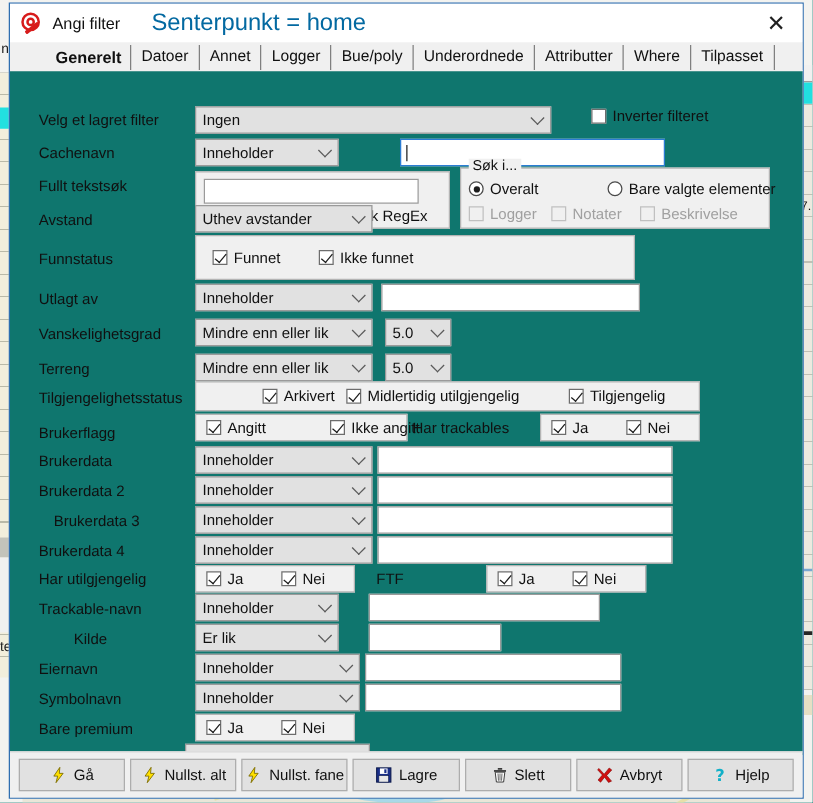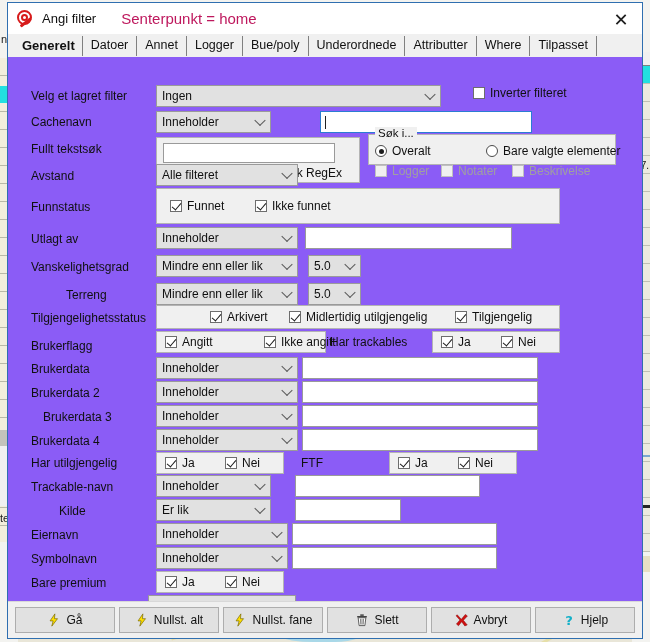--- a/index.html
+++ b/index.html
@@ -48,30 +48,30 @@
   }
   .titlebar{
     position:relative;height:31px;background:#ffffff;
     display:flex;align-items:center;padding:0 0 0 9px;
   }
   .app-icon{width:17px;height:17px;position:relative;flex:0 0 auto;}
   .app-icon .ring{position:absolute;left:0;top:0;width:15px;height:15px;border:2px solid #d71b1b;border-radius:50%;box-sizing:border-box;}
   .app-icon .bar{position:absolute;left:2px;top:11px;width:13px;height:2.5px;background:#d71b1b;transform:rotate(-38deg);border-radius:1px;}
   .app-icon .inner{position:absolute;left:4px;top:4px;width:7px;height:7px;border:2px solid #d71b1b;border-radius:50%;box-sizing:border-box;}
   .title-txt{font-size:13px;color:#101010;margin-left:8px;}
-  .title-sub{font-size:15px;color:#be185d;margin-left:25px;}
+  .title-sub{font-size:19px;color:#0369a1;margin-left:25px;}
   .close-btn{position:absolute;right:8px;top:4px;width:26px;height:24px;display:flex;align-items:center;justify-content:center;font-size:18px;color:#202020;cursor:pointer;font-family:"DejaVu Sans",sans-serif;}
 
   
-  .tabstrip{position:relative;height:22px;background:#f0f0f0;display:flex;align-items:flex-end;padding-left:8px;border-bottom:1px solid #f0f0f0;}
+  .tabstrip{position:relative;height:22px;background:#f0f0f0;display:flex;align-items:flex-end;padding-left:8px;border-bottom:1px solid #f0f0f0;justify-content:center;}
   .tab{font-size:12.5px;color:#101010;padding:1px 8px 2px 8px;border-right:1px solid #808080;line-height:17px;white-space:nowrap;cursor:default;}
   .tab.sel{font-weight:bold;font-size:13px;padding-left:6px;padding-right:7px;}
 
   
-  .body{position:relative;height:547px;background:#8b5cf6;}
+  .body{position:relative;height:547px;background:#0f766e;}
   .lbl{position:absolute;font-size:12px;color:#101010;white-space:nowrap;}
 
   .combo{
     position:absolute;background:#e1e1e1;border:1px solid #9a9a9a;
     box-sizing:border-box;font-size:12px;color:#101010;
     display:flex;align-items:center;padding-left:5px;cursor:default;
   }
   .combo .chev{position:absolute;right:6px;top:50%;transform:translateY(-60%);
     width:7px;height:7px;border-right:1.4px solid #5a5a5a;border-bottom:1.4px solid #5a5a5a;
     transform:translateY(-70%) rotate(45deg);}
@@ -190,21 +190,21 @@
         <div class="cb on" style="left:6px;top:28px;">
           <span class="box"></span>
           <span>Uthev HTML</span>
         </div>
         <div class="cb" style="left:104px;top:28px;">
           <span class="box"></span>
           <span>Bruk RegEx</span>
         </div>
       </div>
 
-      <div class="groupbox" style="left:360px;top:77px;width:248px;height:31px;">
+      <div class="groupbox" style="left:360px;top:77px;width:248px;height:49px;">
         <span class="gb-title">Søk i...</span>
         <div class="rb on" style="left:6px;top:9px;">
           <span class="circ"></span>
           <span>Overalt</span>
         </div>
         <div class="rb" style="left:117px;top:9px;">
           <span class="circ"></span>
           <span>Bare valgte elementer</span>
         </div>
         <div class="cb dis" style="left:6px;top:29px;">
@@ -216,26 +216,26 @@
           <span>Notater</span>
         </div>
         <div class="cb dis" style="left:143px;top:29px;">
           <span class="box"></span>
           <span>Beskrivelse</span>
         </div>
       </div>
 
       <div class="lbl" style="left:23px;top:112px;">Avstand</div>
       <div class="combo" style="left:148px;top:107px;width:142px;height:22px;">
-        <span>Alle filteret</span>
+        <span>Uthev avstander</span>
         <span class="chev"></span>
       </div>
 
       <div class="lbl" style="left:23px;top:143px;">Funnstatus</div>
-      <div class="panel" style="left:148px;top:131px;width:404px;height:36px;">
+      <div class="panel" style="left:148px;top:131px;width:352px;height:36px;">
         <div class="cb on" style="left:13px;top:10px;">
           <span class="box"></span>
           <span>Funnet</span>
         </div>
         <div class="cb on" style="left:98px;top:10px;">
           <span class="box"></span>
           <span>Ikke funnet</span>
         </div>
       </div>
 
@@ -249,37 +249,37 @@
       <div class="lbl" style="left:23px;top:203px;">Vanskelighetsgrad</div>
       <div class="combo" style="left:148px;top:198px;width:142px;height:22px;">
         <span>Mindre enn eller lik</span>
         <span class="chev"></span>
       </div>
       <div class="combo" style="left:300px;top:198px;width:53px;height:22px;">
         <span>5.0</span>
         <span class="chev"></span>
       </div>
 
-      <div class="lbl" style="left:23px;top:231px;margin-left:35px;">Terreng</div>
+      <div class="lbl" style="left:23px;top:231px;">Terreng</div>
       <div class="combo" style="left:148px;top:226px;width:142px;height:22px;">
         <span>Mindre enn eller lik</span>
         <span class="chev"></span>
       </div>
       <div class="combo" style="left:300px;top:226px;width:53px;height:22px;">
         <span>5.0</span>
         <span class="chev"></span>
       </div>
 
       <div class="lbl" style="left:23px;top:254px;">Tilgjengelighetsstatus</div>
       <div class="panel" style="left:148px;top:248px;width:404px;height:24px;">
         <div class="cb on" style="left:10px;top:4px;padding-left:43px;">
           <span class="box"></span>
           <span>Arkivert</span>
         </div>
-        <div class="cb on" style="left:120px;top:4px;margin-left:12px;">
+        <div class="cb on" style="left:120px;top:4px;">
           <span class="box"></span>
           <span>Midlertidig utilgjengelig</span>
         </div>
         <div class="cb on" style="left:298px;top:4px;">
           <span class="box"></span>
           <span>Tilgjengelig</span>
         </div>
       </div>
 
       <div class="lbl" style="left:23px;top:282px;">Brukerflagg</div>
@@ -421,20 +421,29 @@
         <span>Nullst. alt</span>
       </div>
 
       <div class="btn">
         <svg class="ico" viewBox="0 0 16 16">
           <polygon points="9,1 3.5,9 7,9 5.5,15 12,6.5 8.5,6.5" fill="#ffe000" stroke="#7a6a00" stroke-width="0.8"></polygon>
         </svg>
         <span>Nullst. fane</span>
       </div>
 
+      <div class="btn">
+        <svg class="ico" viewBox="0 0 16 16">
+          <rect x="1.5" y="1.5" width="13" height="13" fill="#1a2f8a" stroke="#0d1a4d"></rect>
+          <rect x="4.5" y="2" width="7" height="5" fill="#ffffff"></rect>
+          <rect x="8.5" y="2.8" width="2" height="3.4" fill="#1a2f8a"></rect>
+          <rect x="3.5" y="8.5" width="9" height="6" fill="#e8e8e8" stroke="#0d1a4d" stroke-width="0.6"></rect>
+        </svg>
+        <span>Lagre</span>
+      </div>
 
       <div class="btn">
         <svg class="ico" viewBox="0 0 16 16">
           <rect x="2.5" y="3.5" width="11" height="1.6" fill="#3a3a3a"></rect>
           <rect x="6" y="1.6" width="4" height="1.6" fill="#3a3a3a"></rect>
           <path d="M3.6 5.4 L4.7 14.4 L11.3 14.4 L12.4 5.4 Z" fill="#fdfdfd" stroke="#3a3a3a" stroke-width="0.9"></path>
           <line x1="6.2" y1="6.6" x2="6.6" y2="13.2" stroke="#3a3a3a" stroke-width="0.7"></line>
           <line x1="8" y1="6.6" x2="8" y2="13.2" stroke="#3a3a3a" stroke-width="0.7"></line>
           <line x1="9.8" y1="6.6" x2="9.4" y2="13.2" stroke="#3a3a3a" stroke-width="0.7"></line>
         </svg>

